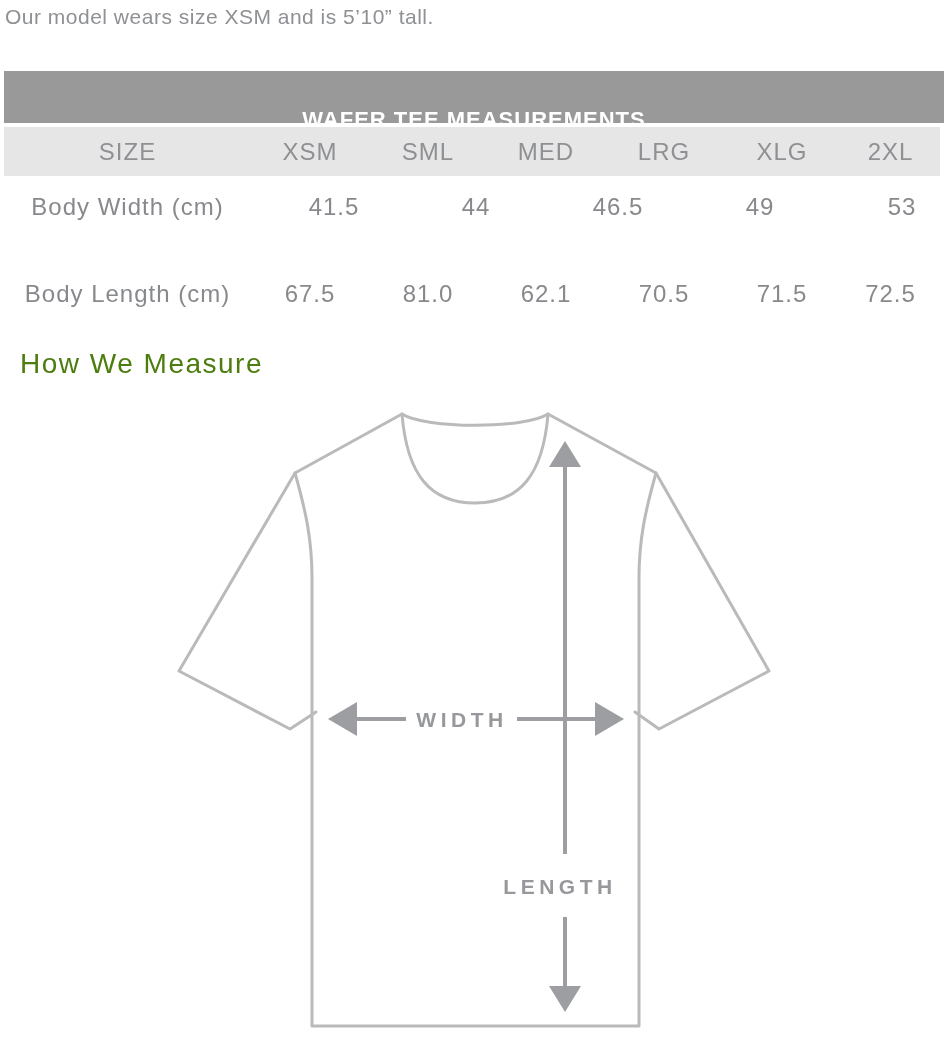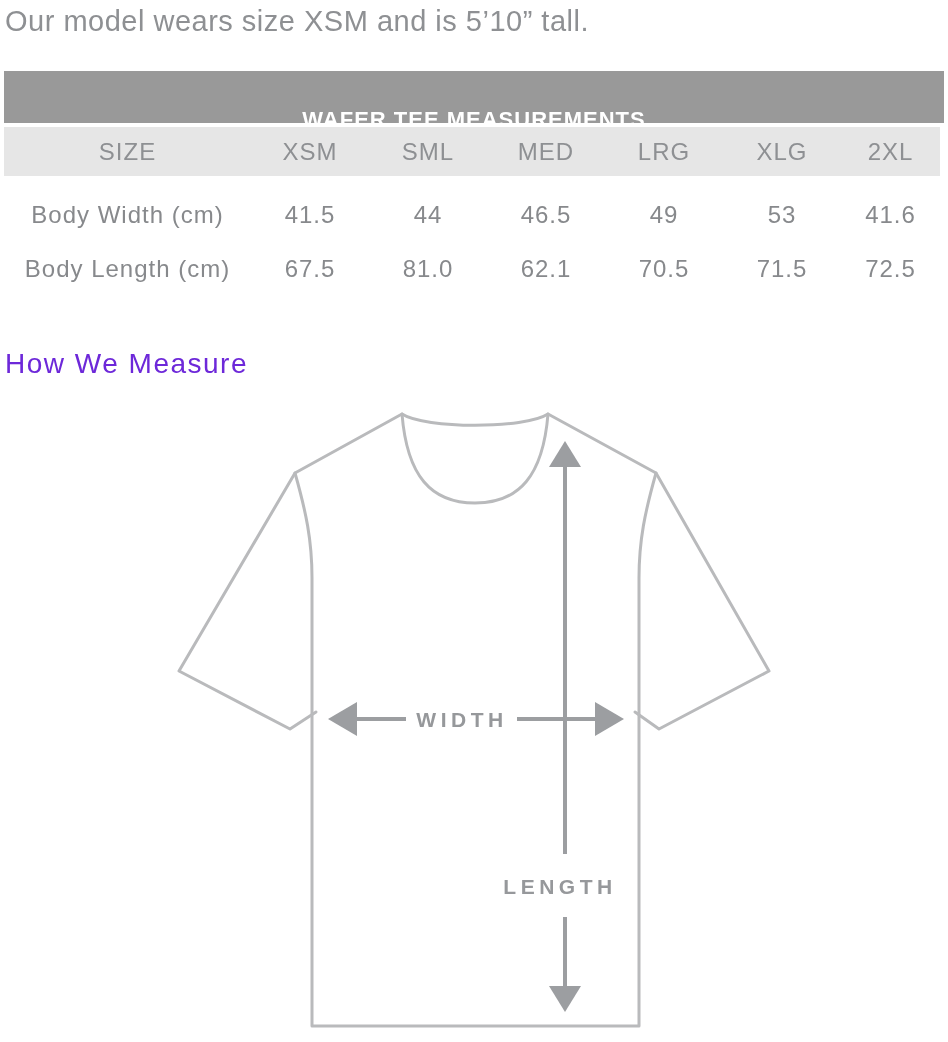--- a/index.html
+++ b/index.html
@@ -11,21 +11,21 @@
     width: 948px;
     height: 1042px;
     background: #ffffff;
     overflow: hidden;
   }
 
   
   .model-note {
     position: absolute;
     left: 5px; top: 5px;
-    font-size: 29px;
+    font-size: 21px;
     letter-spacing: 0.5px;
     color: #8e9093;
     white-space: nowrap;
   }
 
   
   .table-title-bar {
     position: absolute;
     left: 4px; top: 71px;
     width: 940px; height: 52px;
@@ -53,31 +53,31 @@
     font-size: 24px;
     letter-spacing: 1px;
     color: #87898c;
     white-space: nowrap;
   }
   .size-row {
     top: 127px; height: 49px;
     background: #e6e6e6;
   }
   .size-row .cell { color: #8e9093; }
-  .data-row-1 { top: 181px; height: 68px; }
-  .data-row-2 { top: 238px; height: 62px; }
+  .data-row-1 { top: 173px; height: 68px; gap: 24px; }
+  .data-row-2 { top: 263px; height: 62px; }
 
   
   .measure-heading {
     position: absolute;
-    left: 5px; top: 348px;
+    left: 20px; top: 348px;
     font-size: 28px;
     font-weight: 400;
     letter-spacing: 1.5px;
-    color: #6d28d9;
+    color: #4d7c0f;
     white-space: nowrap;
   }
 
   .diagram {
     position: absolute;
     left: 0; top: 400px;
     width: 820px; height: 642px;
   }
   .diagram svg { display: block; }
 

